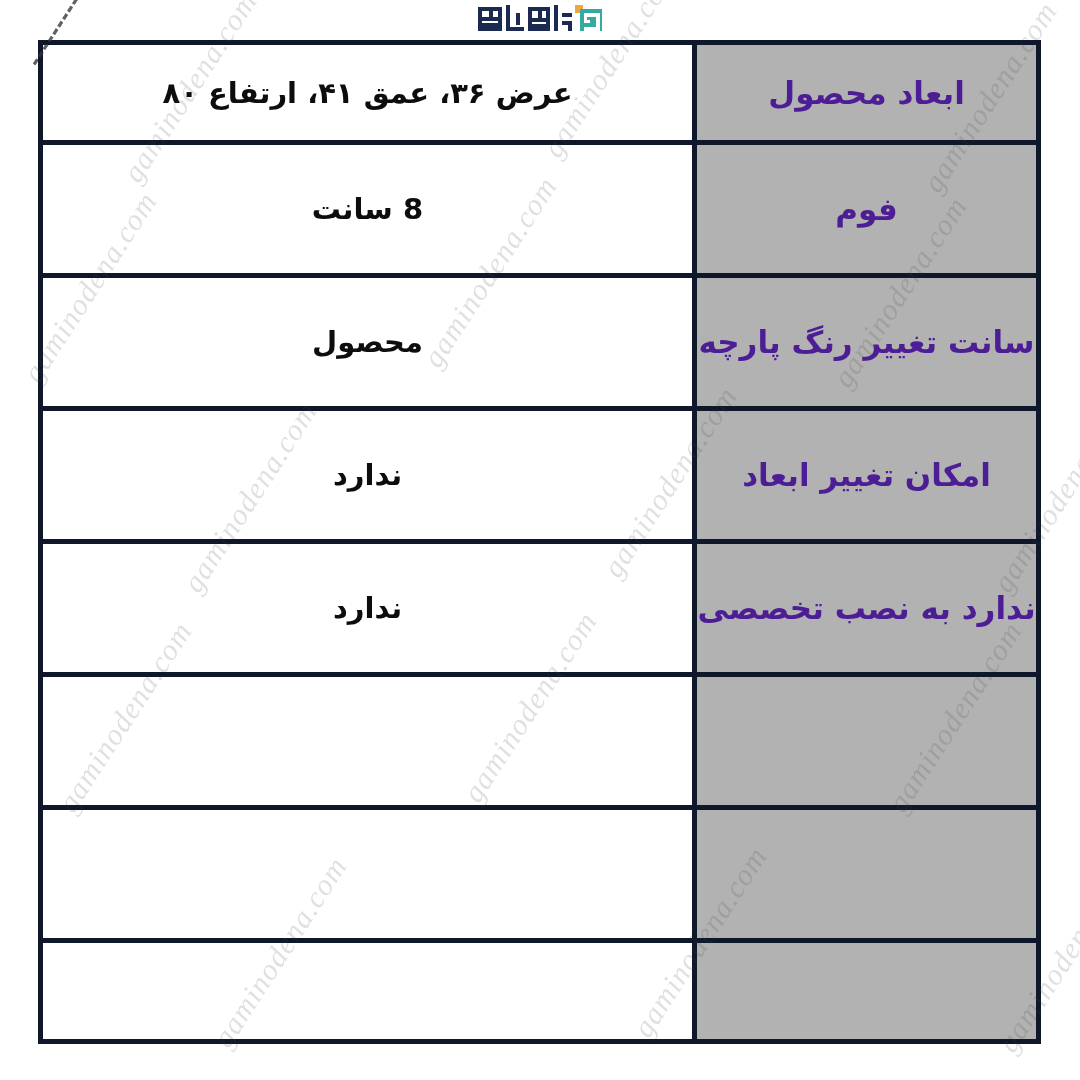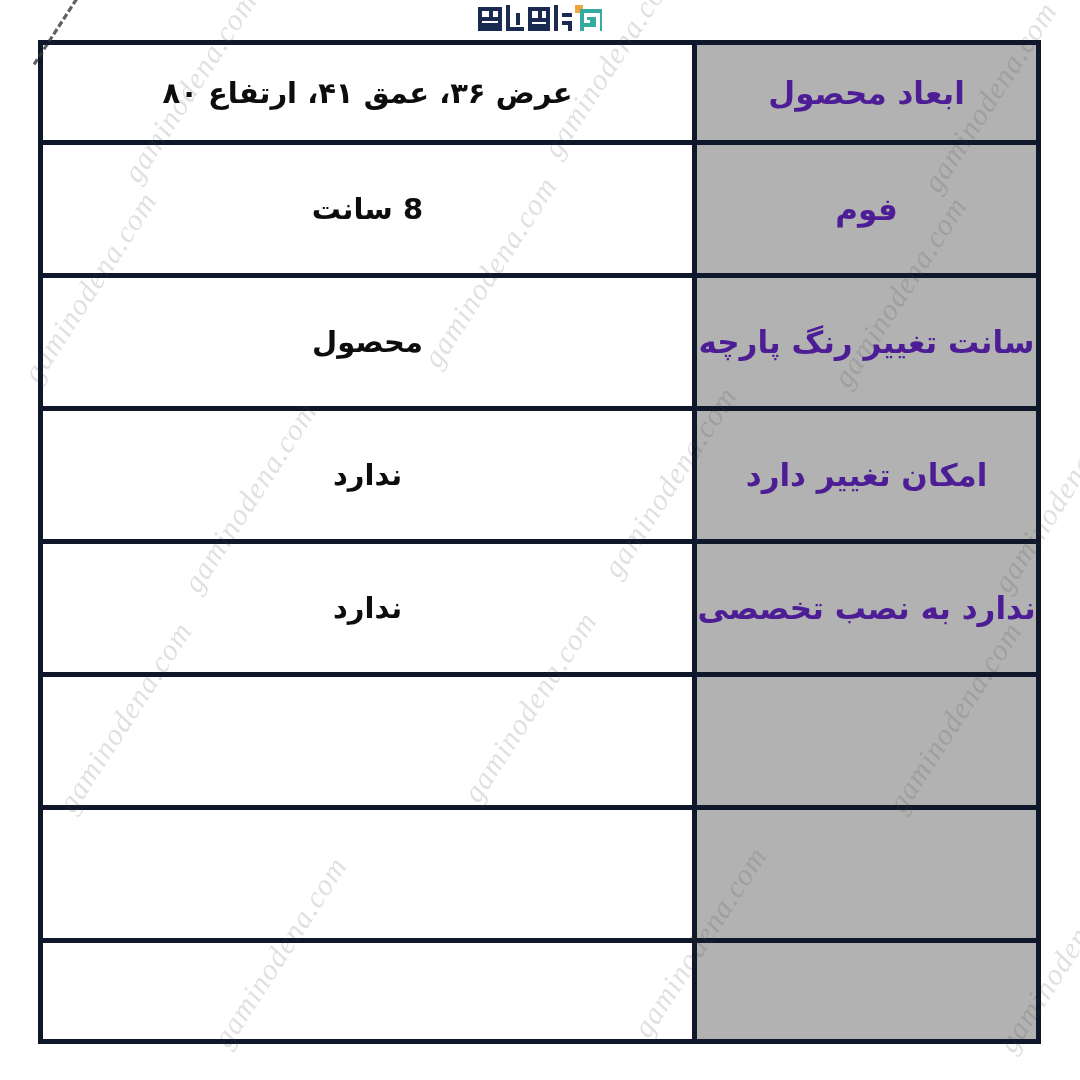--- a/index.html
+++ b/index.html
@@ -140,21 +140,21 @@
       </tr>
       <tr class="r2">
         <td class="label-cell">فوم</td>
         <td class="value-cell">8 سانت</td>
       </tr>
       <tr class="r3">
         <td class="label-cell">سانت تغییر رنگ پارچه</td>
         <td class="value-cell">محصول</td>
       </tr>
       <tr class="r4">
-        <td class="label-cell">امکان تغییر دارد</td>
+        <td class="label-cell">امکان تغییر ابعاد</td>
         <td class="value-cell">ندارد</td>
       </tr>
       <tr class="r5">
         <td class="label-cell">ندارد به نصب تخصصی</td>
         <td class="value-cell">ندارد</td>
       </tr>
       <tr class="r6">
         <td class="label-cell"></td>
         <td class="value-cell"></td>
       </tr>

